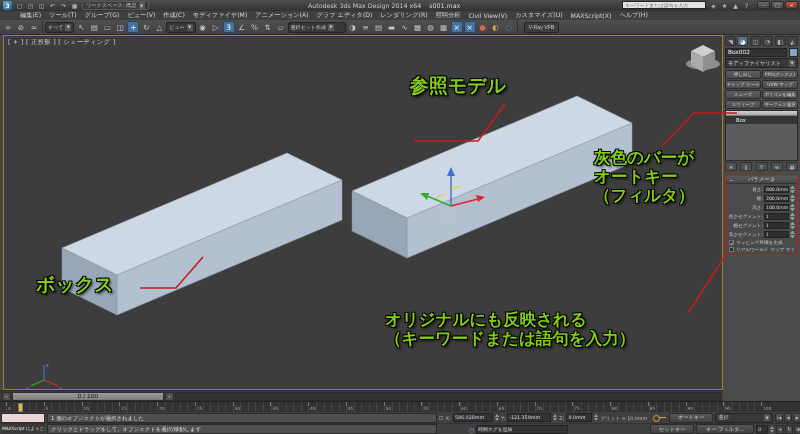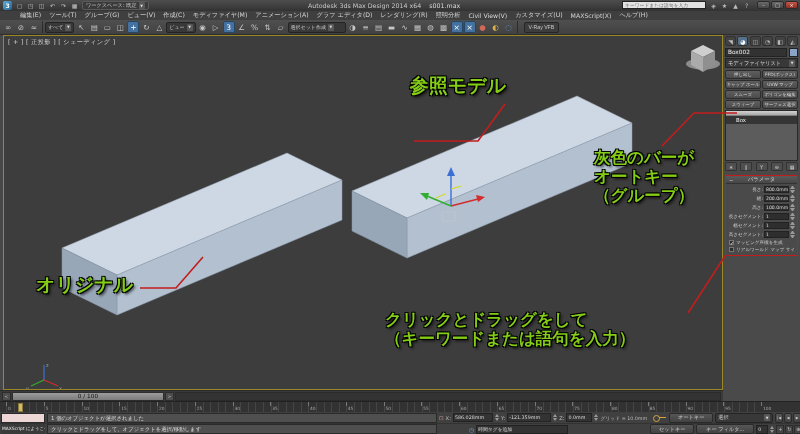--- a/index.html
+++ b/index.html
@@ -627,26 +627,26 @@
           <span>⊕</span>
         </span>
       </span>
   </div>
 
   <div class="ann ann-ref" data-name="annotation-reference-model">参照モデル</div>
   <div class="ann ann-gray" data-name="annotation-gray-bar">
 
   <div class="ann-line">灰色のバーが</div>
       <div class="ann-line">オートキー</div>
-      <div class="ann-line">（グループ）</div>
-    </div>
-  <div class="ann ann-orig" data-name="annotation-original">オリジナル</div>
+      <div class="ann-line">（フィルタ）</div>
+    </div>
+  <div class="ann ann-orig" data-name="annotation-original">ボックス</div>
   <div class="ann ann-param" data-name="annotation-parameter-note">
 
-      <div class="ann-line">クリックとドラッグをして</div>
+      <div class="ann-line">オリジナルにも反映される</div>
       <div class="ann-line">（キーワードまたは語句を入力）</div>
     </div>
 
   <svg class="overlay-svg" width="800" height="434" viewBox="0 0 800 434" data-name="annotation-lines-overlay">
     <polyline class="redline" points="505,104 478,141 414,141"></polyline>
     <polyline class="redline" points="662,146 694,113 737,113"></polyline>
     <polyline class="redline" points="140,288 176,288 203,257"></polyline>
     <polyline class="redline" points="688,313 725,256"></polyline>
   </svg>
 

